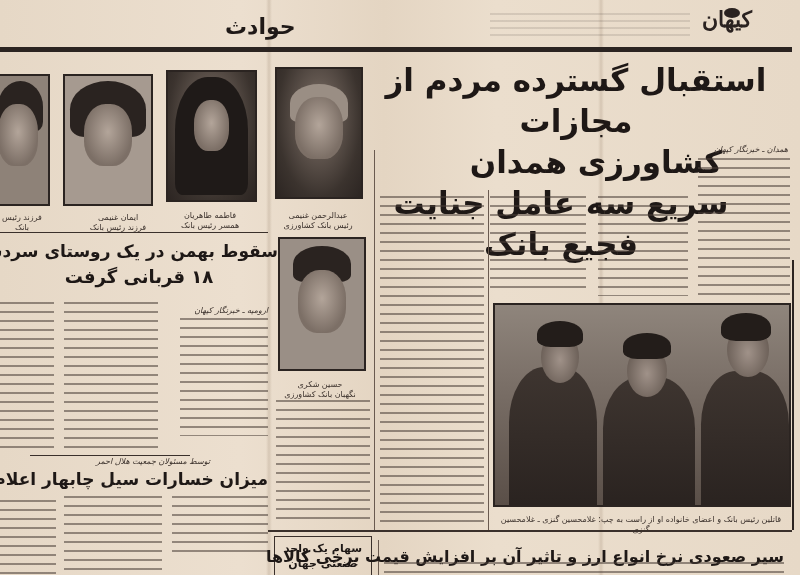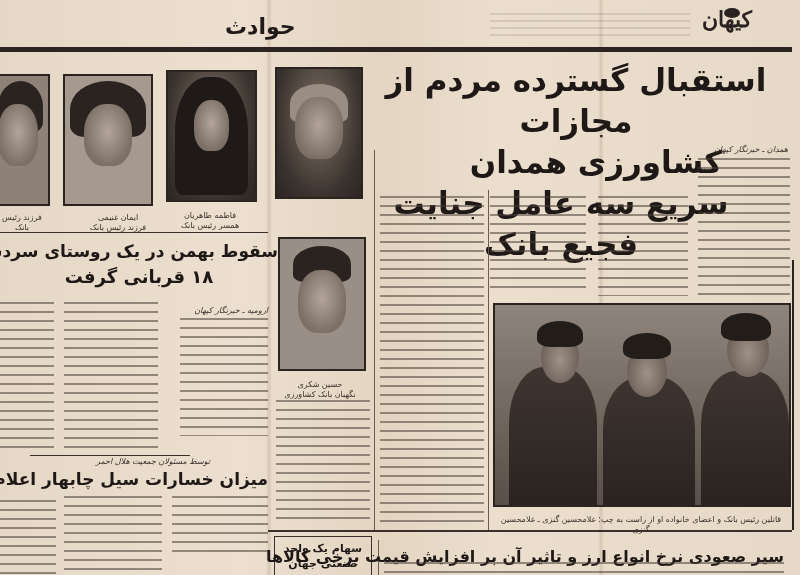--- a/index.html
+++ b/index.html
@@ -45,20 +45,24 @@
 
   <div class="headline-main">
     <div>استقبال گسترده مردم از مجازات</div>
     <div style="margin-left:40px">کشاورزی همدان</div>
     <div style="margin-right:30px">سریع سه عامل جنایت فجیع بانک</div>
   </div>
 
   <div class="photo" style="left:275px;top:67px;width:84px;height:128px">
     <div class="hair" style="background:#9a8e84;top:12%"></div>
       <div class="face"></div>
+  </div>
+  <div class="caption" style="left:272px;top:203px;width:92px">
+    <div>عبدالرحمن غنیمی</div>
+    <div>رئیس بانک کشاورزی</div>
   </div>
 
   <div class="photo" style="left:166px;top:70px;width:87px;height:128px">
     <div class="hair" style="left:8%;right:8%;top:4%;height:92%;border-radius:45% 45% 10% 10%;background:#1f1a18"></div>
     <div class="face" style="left:30%;right:30%;top:22%;height:40%"></div>
   </div>
   <div class="caption" style="left:162px;top:203px;width:96px">
     <div>فاطمه طاهریان</div>
     <div>همسر رئیس بانک</div>
   </div>

